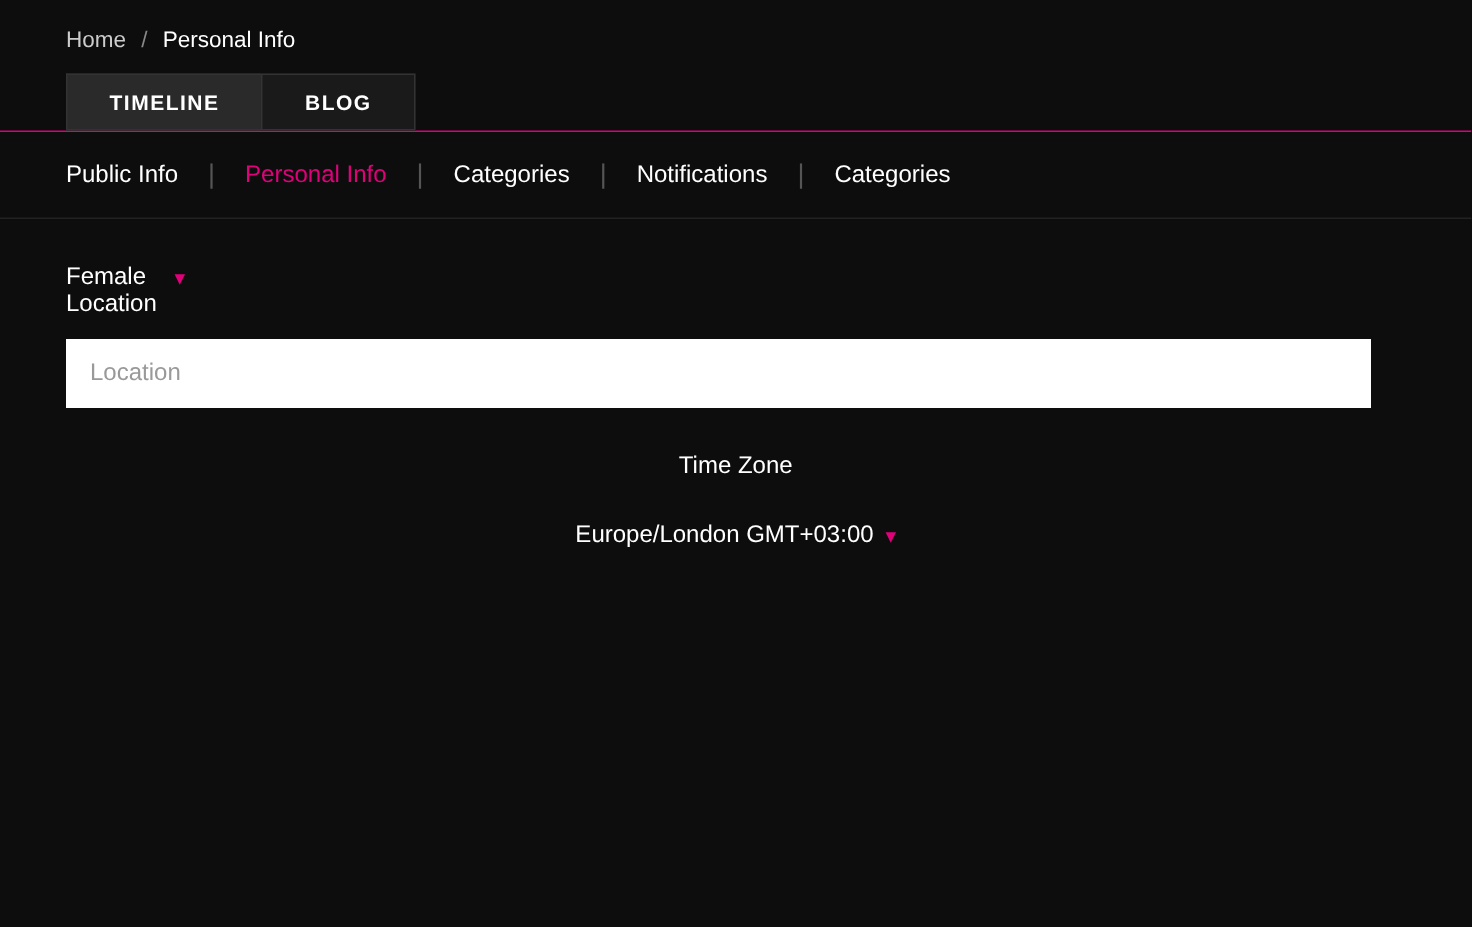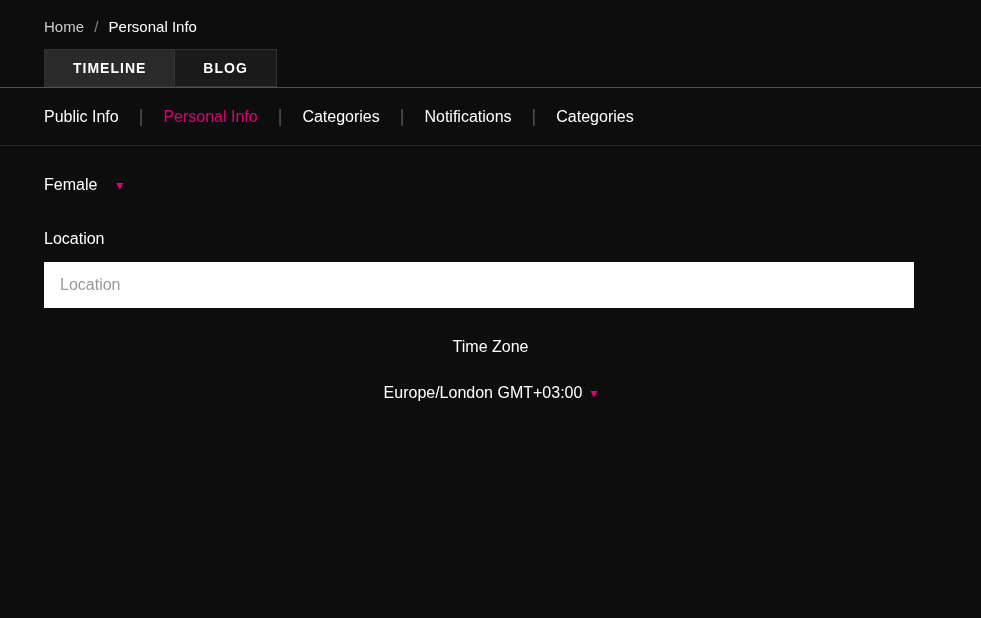--- a/index.html
+++ b/index.html
@@ -111,21 +111,20 @@
       font-weight: normal;
     }
 
     .gender-dropdown {
       display: inline-flex;
       align-items: center;
       gap: 19px;
       font-size: 16px;
       color: #ffffff;
       cursor: pointer;
-      margin-bottom: 36px;
     }
 
     .chevron-down {
       color: #e0007a;
       font-size: 14px;
     }
 
     .location-section {
       margin-bottom: 30px;
     }

